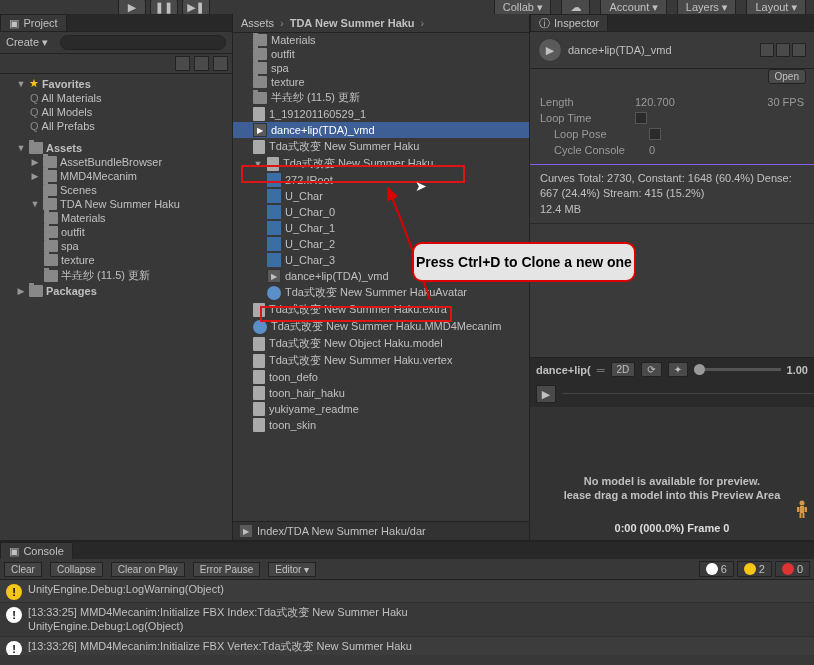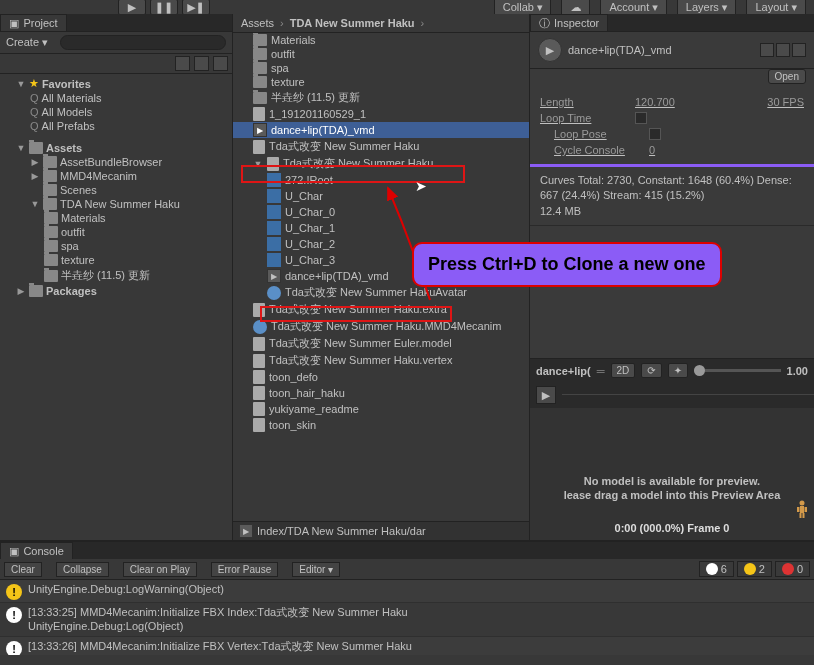--- a/index.html
+++ b/index.html
@@ -38,50 +38,50 @@
 .asset-item.selected span { color: #fff; }
 .play-clip-icon { width: 14px; height: 14px; background: #5a5a5a; border: 1px solid #333; display: inline-flex; align-items: center; justify-content: center; font-size: 8px; }
 .u-icon { width: 14px; height: 14px; background: #3b6ea5; display: inline-block; }
 .txt-icon { width: 12px; height: 14px; background: #aaa; display: inline-block; border-radius: 1px; }
 .avatar-icon { width: 14px; height: 14px; background: #5a8fc7; border-radius: 50%; display: inline-block; }
 
 .right-panel { width: 284px; background: #3a3a3a; display: flex; flex-direction: column; }
 .inspector-header { padding: 6px 8px; display: flex; align-items: center; gap: 6px; border-bottom: 1px solid #222; }
 .play-circle { width: 24px; height: 24px; background: #5a5a5a; border-radius: 50%; display: flex; align-items: center; justify-content: center; border: 1px solid #333; }
 .open-btn { margin-left: auto; padding: 1px 6px; background: #4a4a4a; border: 1px solid #222; border-radius: 3px; font-size: 10px; }
-.props { padding: 6px 10px; border-bottom: 3px solid #8b5cf6; text-decoration: underline; }
+.props { padding: 6px 10px; border-bottom: 1px solid #8b5cf6; }
 .prop-row { display: flex; align-items: center; padding: 2px 0; }
 .prop-label { width: 95px; color: #9a9a9a; }
 .prop-value { color: #9a9a9a; }
 .checkbox { width: 12px; height: 12px; background: #2a2a2a; border: 1px solid #555; display: inline-block; }
 .stats { padding: 6px 10px; font-size: 10px; color: #888; line-height: 1.4; border-bottom: 1px solid #2a2a2a; }
 .preview-area { flex: 1; background: #333; position: relative; }
 .preview-nomodel { position: absolute; top: 50%; left: 0; right: 0; text-align: center; color: #fff; font-weight: bold; padding: 0 4px; line-height: 1.3; }
 .timeline-bar { background: #2a2a2a; padding: 4px 6px; display: flex; align-items: center; gap: 6px; border-top: 1px solid #222; }
 .tl-btn { padding: 1px 5px; background: #4a4a4a; border: 1px solid #222; border-radius: 2px; font-size: 10px; }
 .slider-track { flex: 1; height: 3px; background: #555; position: relative; }
 .slider-thumb { position: absolute; left: 0; top: -4px; width: 11px; height: 11px; background: #999; border-radius: 50%; }
 .play-small { width: 20px; height: 18px; background: #4a4a4a; border: 1px solid #222; display: flex; align-items: center; justify-content: center; margin: 4px 6px; }
 .frame-info { position: absolute; bottom: 6px; width: 100%; text-align: center; color: #ddd; font-weight: bold; }
 
 .console-panel { height: 115px; background: #383838; border-top: 2px solid #222; display: flex; flex-direction: column; }
 .console-tab-bar { display: flex; background: #282828; height: 17px; }
-.console-toolbar { display: flex; align-items: center; padding: 2px 4px; gap: 14px; border-bottom: 1px solid #222; }
+.console-toolbar { display: flex; align-items: center; padding: 2px 4px; gap: 8px; border-bottom: 1px solid #222; }
 .console-btn { padding: 1px 6px; background: #444; border: 1px solid #222; font-size: 10px; }
 .console-cnt { display: flex; align-items: center; gap: 3px; margin-left: auto; }
 .cnt-badge { padding: 1px 6px; background: #3a3a3a; border: 1px solid #222; display: flex; align-items: center; gap: 3px; }
 .cnt-icon { width: 12px; height: 12px; border-radius: 50%; display: inline-block; }
 .console-msgs { flex: 1; overflow: auto; }
 .console-msg { display: flex; align-items: flex-start; padding: 2px 6px; gap: 6px; border-bottom: 1px solid #2f2f2f; }
 .console-msg:nth-child(odd) { background: #3c3c3c; }
 .msg-icon { width: 16px; height: 16px; border-radius: 50%; background: #fff; color: #000; display: flex; align-items: center; justify-content: center; font-weight: bold; flex-shrink: 0; margin-top: 2px; }
 .msg-text { line-height: 1.3; }
 
 .annotation-box { position: absolute; border: 2px solid #de1515; pointer-events: none; }
-.tooltip { position: absolute; background: #8b5cf6; border: 2px solid #d00; border-radius: 10px; padding: 10px 14px; color: #000; font-weight: bold; font-size: 18px; }
+.tooltip { position: absolute; background: #e5e5e5; border: 2px solid #d00; border-radius: 10px; padding: 10px 2px; color: #000; font-weight: bold; font-size: 14px; }
 .arrow-svg { position: absolute; pointer-events: none; }
 
 .bottom-path { padding: 2px 6px; background: #323232; display: flex; align-items: center; gap: 4px; border-top: 1px solid #222; font-size: 10px; color: #aaa; }
 .top-icon-cluster { display: flex; gap: 4px; padding: 2px 4px; border-bottom: 1px solid #222; justify-content: flex-end; }
 .mini-icon { width: 15px; height: 15px; background: #4a4a4a; border: 1px solid #222; }
 .fps-right { margin-left: auto; color: #9a9a9a; }
 .inspector-top-icons { margin-left: auto; display: flex; gap: 2px; }
 .insp-mini { width: 14px; height: 14px; background: #4a4a4a; border: 1px solid #222; }
 .cursor-arrow { position: absolute; left: 415px; top: 178px; font-size: 14px; color: #fff; pointer-events: none; }
 .human-icon { position: absolute; right: 4px; bottom: 22px; width: 16px; height: 18px; }
@@ -282,21 +282,21 @@
       <div class="asset-item indent-1">
           <span class="txt-icon"></span>
           <span>Tda式改变 New Summer Haku.extra</span>
         </div>
       <div class="asset-item indent-1">
           <span class="avatar-icon"></span>
           <span>Tda式改变 New Summer Haku.MMD4Mecanim</span>
         </div>
       <div class="asset-item indent-1">
           <span class="txt-icon"></span>
-          <span>Tda式改变 New Summer Euler.model</span>
+          <span>Tda式改变 New Object Haku.model</span>
         </div>
       <div class="asset-item indent-1">
           <span class="txt-icon"></span>
           <span>Tda式改变 New Summer Haku.vertex</span>
         </div>
       <div class="asset-item indent-1">
           <span class="txt-icon"></span>
           <span>toon_defo</span>
         </div>
       <div class="asset-item indent-1">

